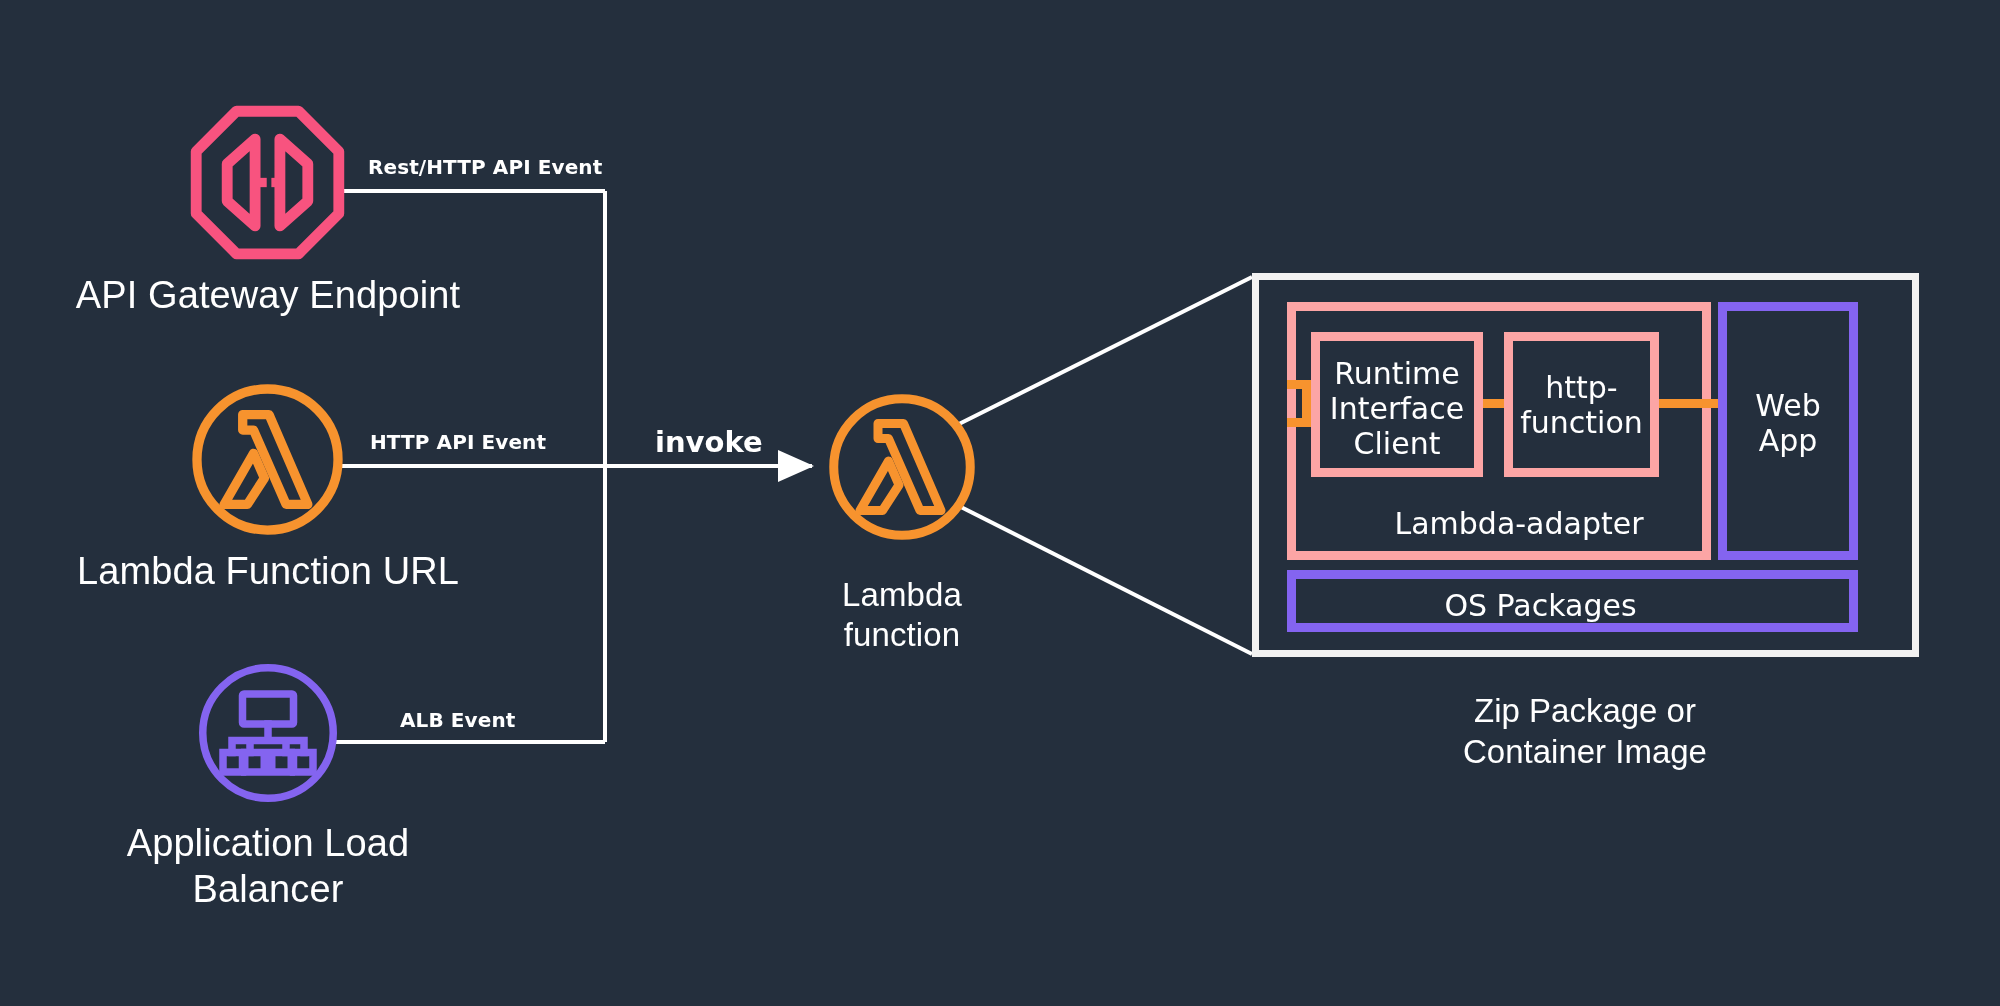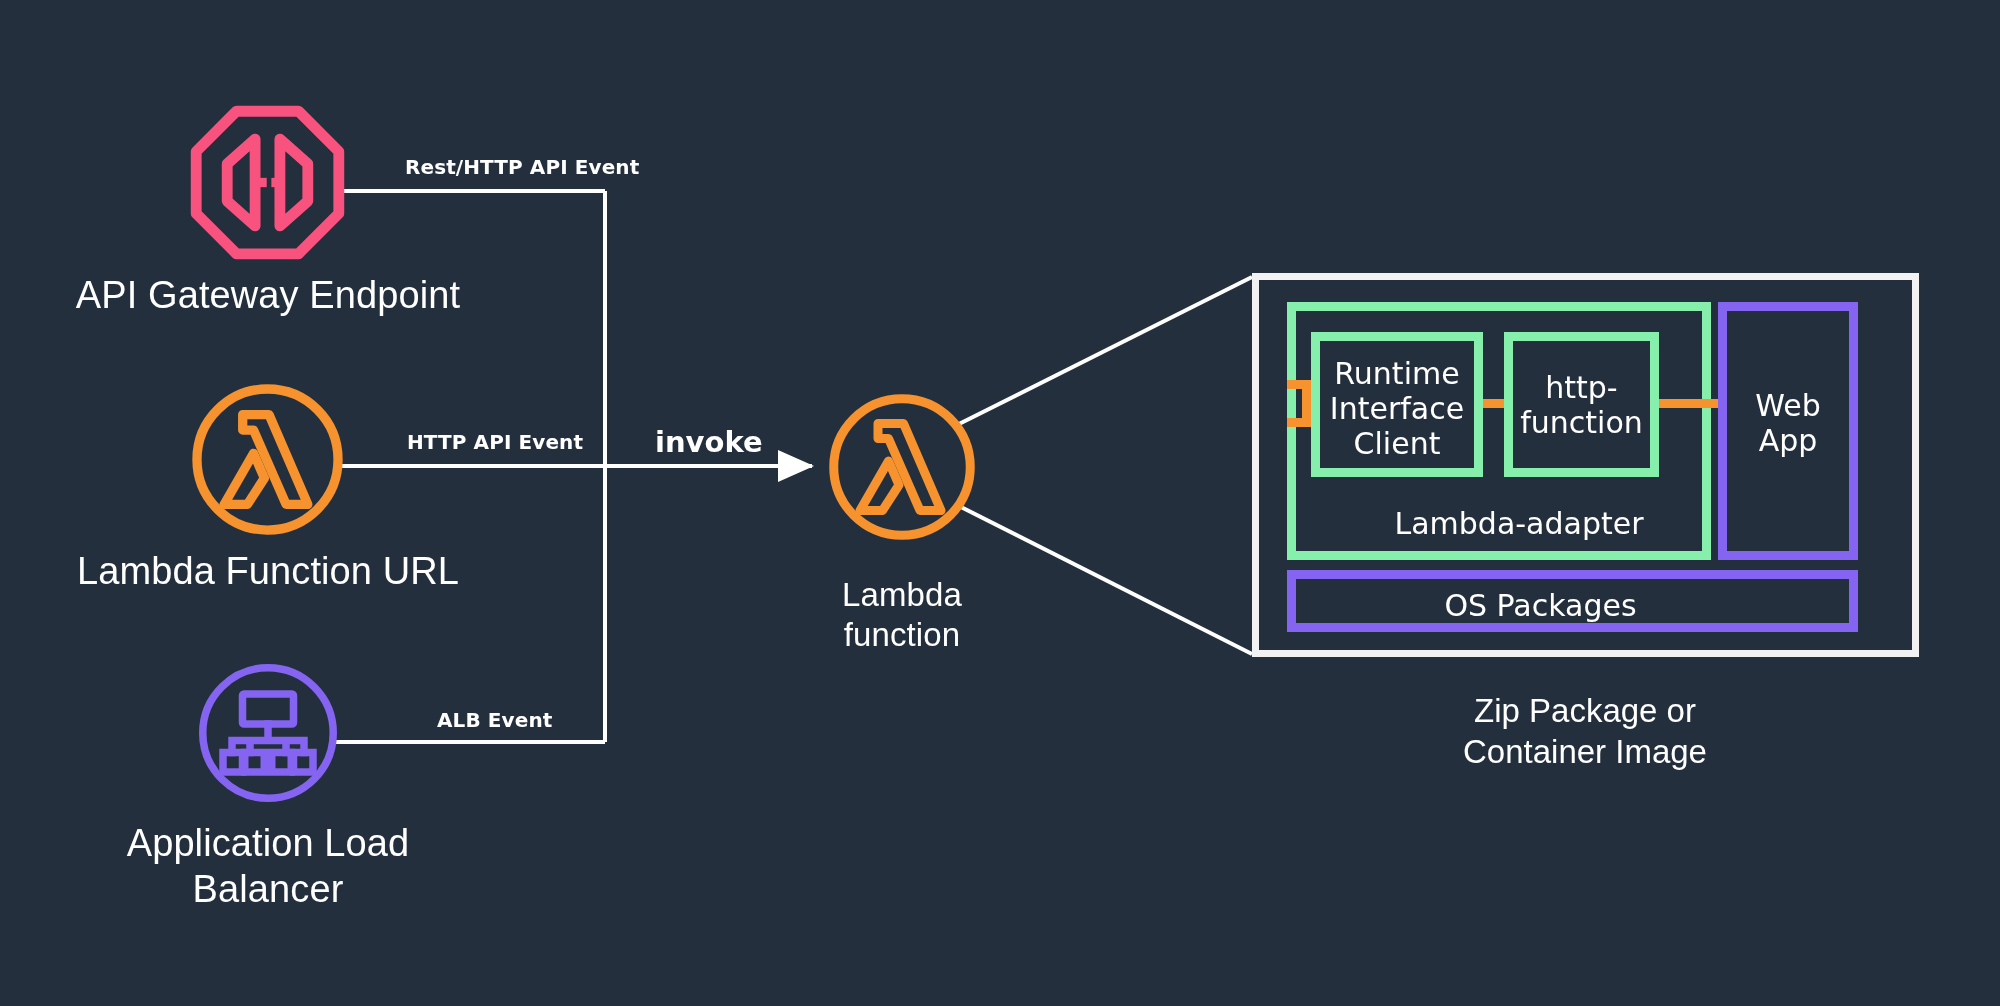--- a/index.html
+++ b/index.html
@@ -36,21 +36,20 @@
     white-space: pre-line;
     letter-spacing: .1px;
   }
   .edge-label {
     color: #ffffff;
     font-family: "DejaVu Sans", sans-serif;
     font-size: 20px;
     font-weight: 600;
     letter-spacing: .1px;
     white-space: nowrap;
-    margin-left: 37px;
   }
   .invoke-label {
     color: #ffffff;
     font-family: "DejaVu Sans", sans-serif;
     font-size: 29px;
     font-weight: 700;
     white-space: nowrap;
   }
   .box-label {
     color: #ffffff;
@@ -82,21 +81,21 @@
   }
   #package-inner {
     position: absolute;
     left: 7px;
     top: 7px;
     right: 7px;
     bottom: 7px;
   }
   .orange-box {
     position: absolute;
-    border: 9px solid #86efac;
+    border: 9px solid #fca5a5;
     box-sizing: border-box;
     background: transparent;
   }
   .purple-box {
     position: absolute;
     border: 9px solid #8464f0;
     box-sizing: border-box;
     background: transparent;
   }
   .nub-h {

